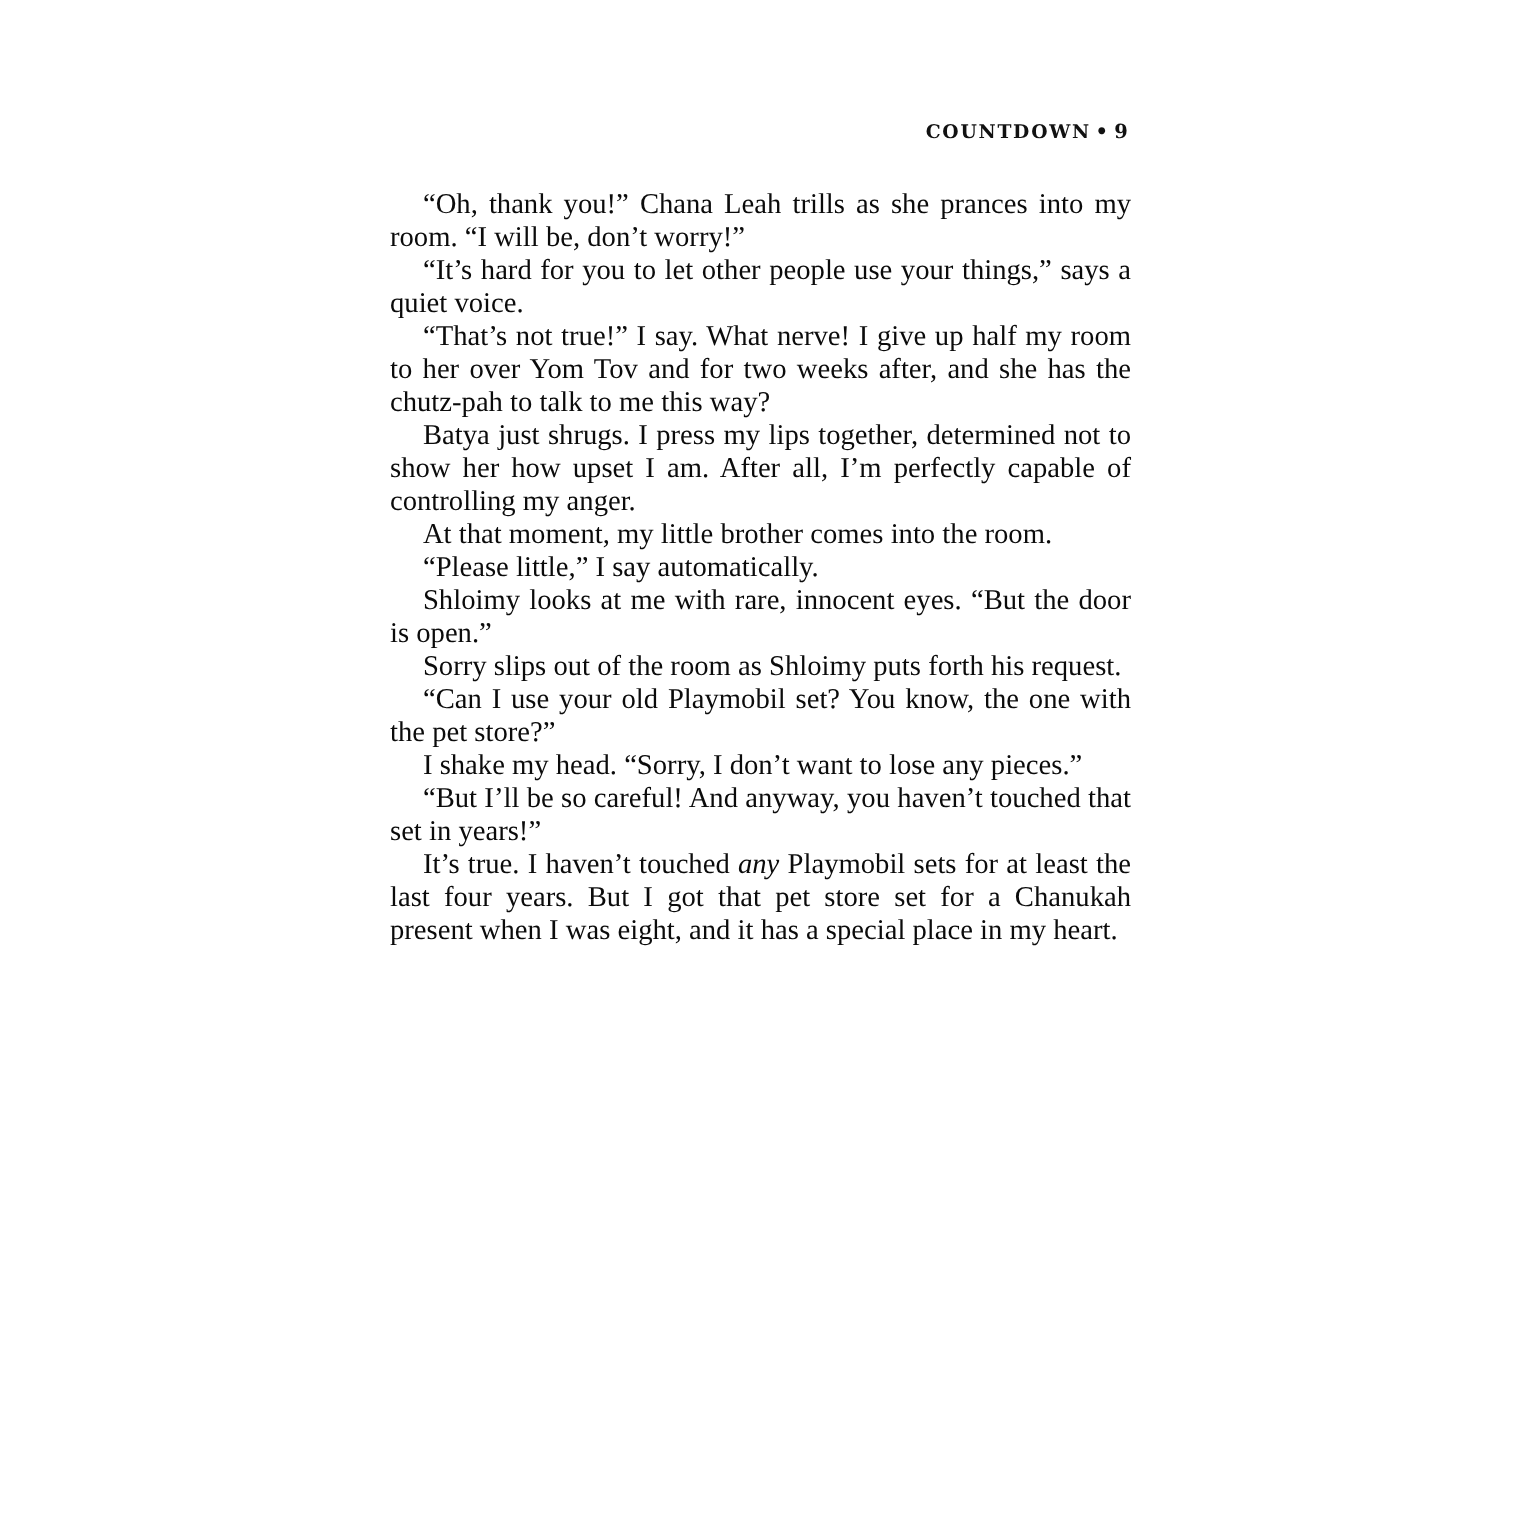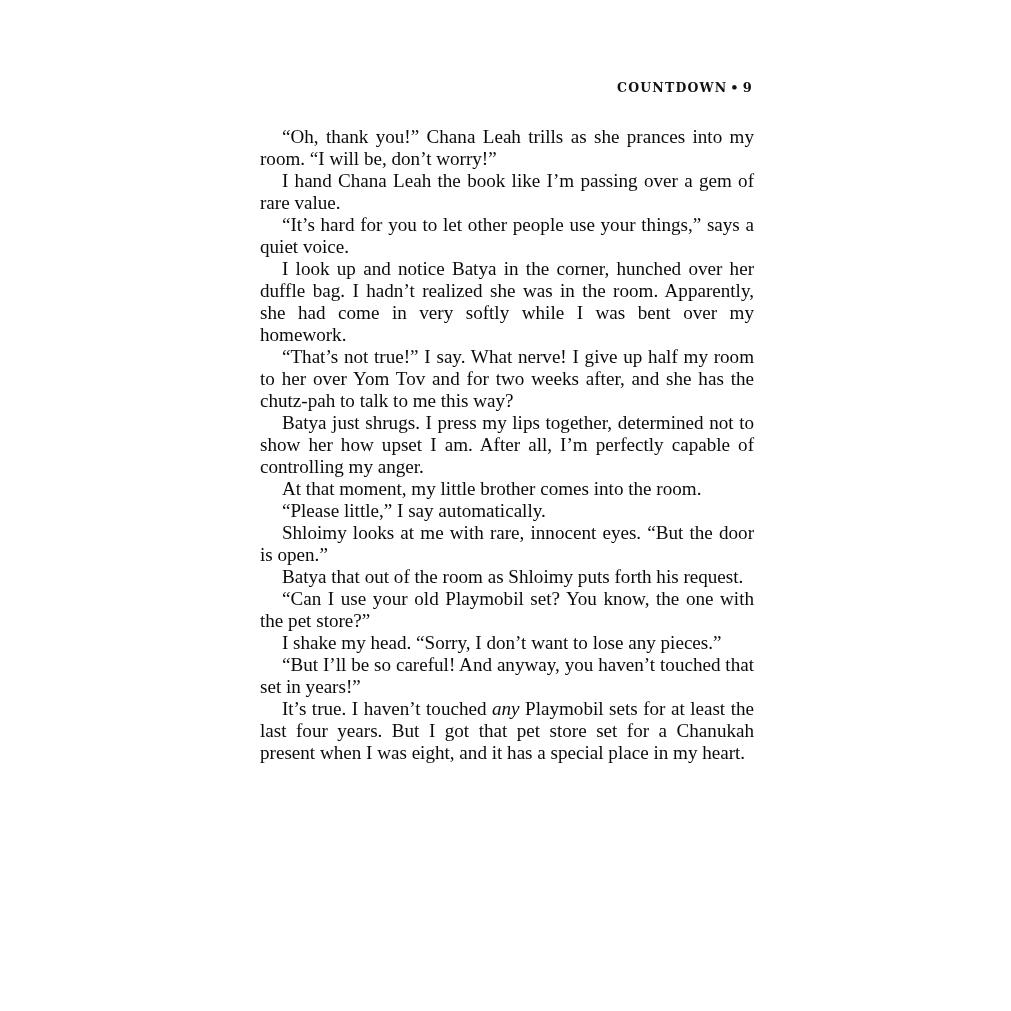--- a/index.html
+++ b/index.html
@@ -68,28 +68,26 @@
 <body>
 
 <div class="page">
 
   <div class="running-head">
     <span class="rh-title">Countdown</span><span class="rh-sep">•</span><span class="rh-page">9</span>
   </div>
 
   <div class="body-text">
     <p>“Oh, thank you!” Chana Leah trills as she prances into my room. “I will be, don’t worry!”</p>
-    <p>I hand Chana Leah the book like I’m passing over a gem of rare value.</p>
     <p>“It’s hard for you to let other people use your things,” says a quiet voice.</p>
-    <p>I look up and notice Batya in the corner, hunched over her duffle bag. I hadn’t realized she was in the room. Apparently, she had come in very softly while I was bent over my homework.</p>
     <p>“That’s not true!” I say. What nerve! I give up half my room to her over Yom Tov and for two weeks after, and she has the chutz-pah to talk to me this way?</p>
     <p>Batya just shrugs. I press my lips together, determined not to show her how upset I am. After all, I’m perfectly capable of controlling my anger.</p>
     <p>At that moment, my little brother comes into the room.</p>
     <p>“Please little,” I say automatically.</p>
     <p>Shloimy looks at me with rare, innocent eyes. “But the door is open.”</p>
-    <p>Batya that out of the room as Shloimy puts forth his request.</p>
+    <p>Sorry slips out of the room as Shloimy puts forth his request.</p>
     <p>“Can I use your old Playmobil set? You know, the one with the pet store?”</p>
     <p>I shake my head. “Sorry, I don’t want to lose any pieces.”</p>
     <p>“But I’ll be so careful! And anyway, you haven’t touched that set in years!”</p>
     <p><span>It’s true. I haven’t touched </span><em>any</em><span> Playmobil sets for at least the last four years. But I got that pet store set for a Chanukah present when I was eight, and it has a special place in my heart.</span></p>
   </div>
 
 </div>
 
 </body></html>

